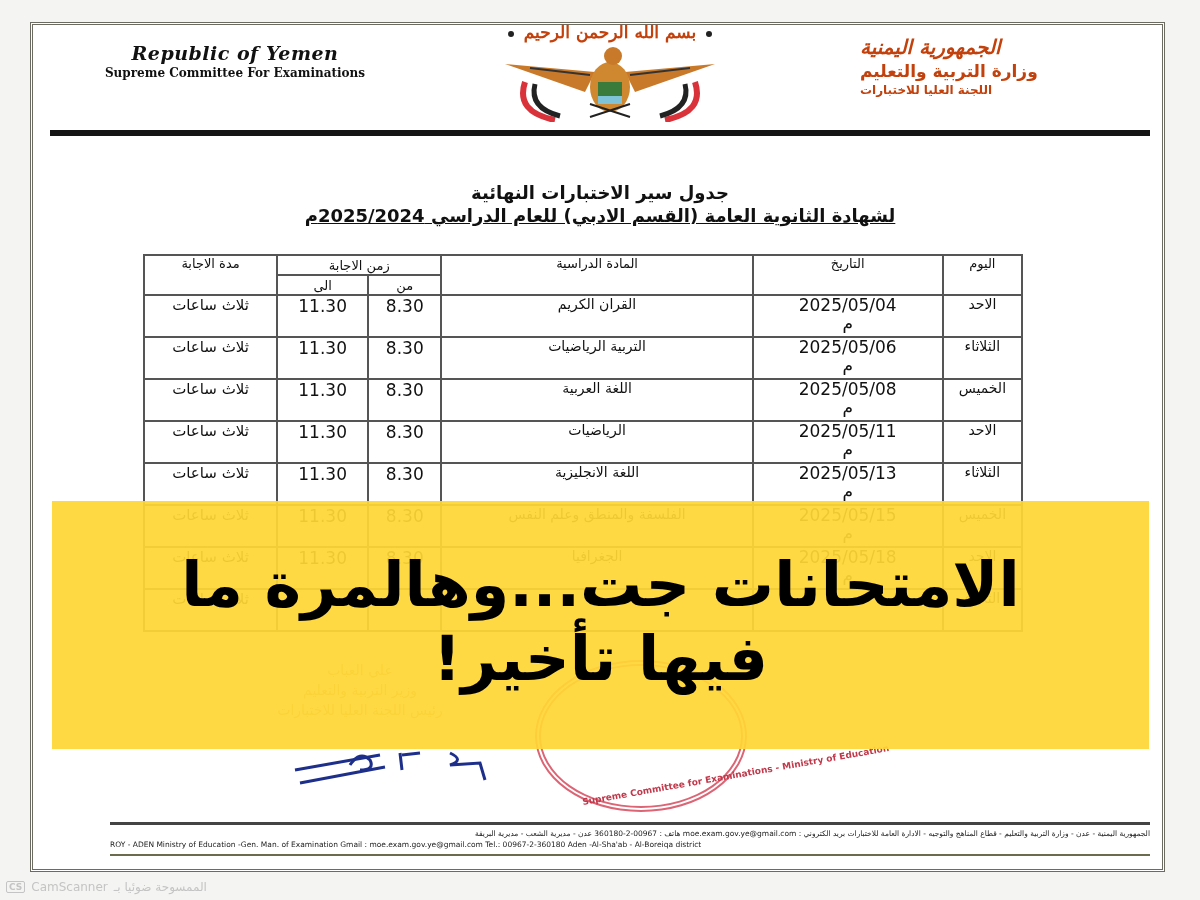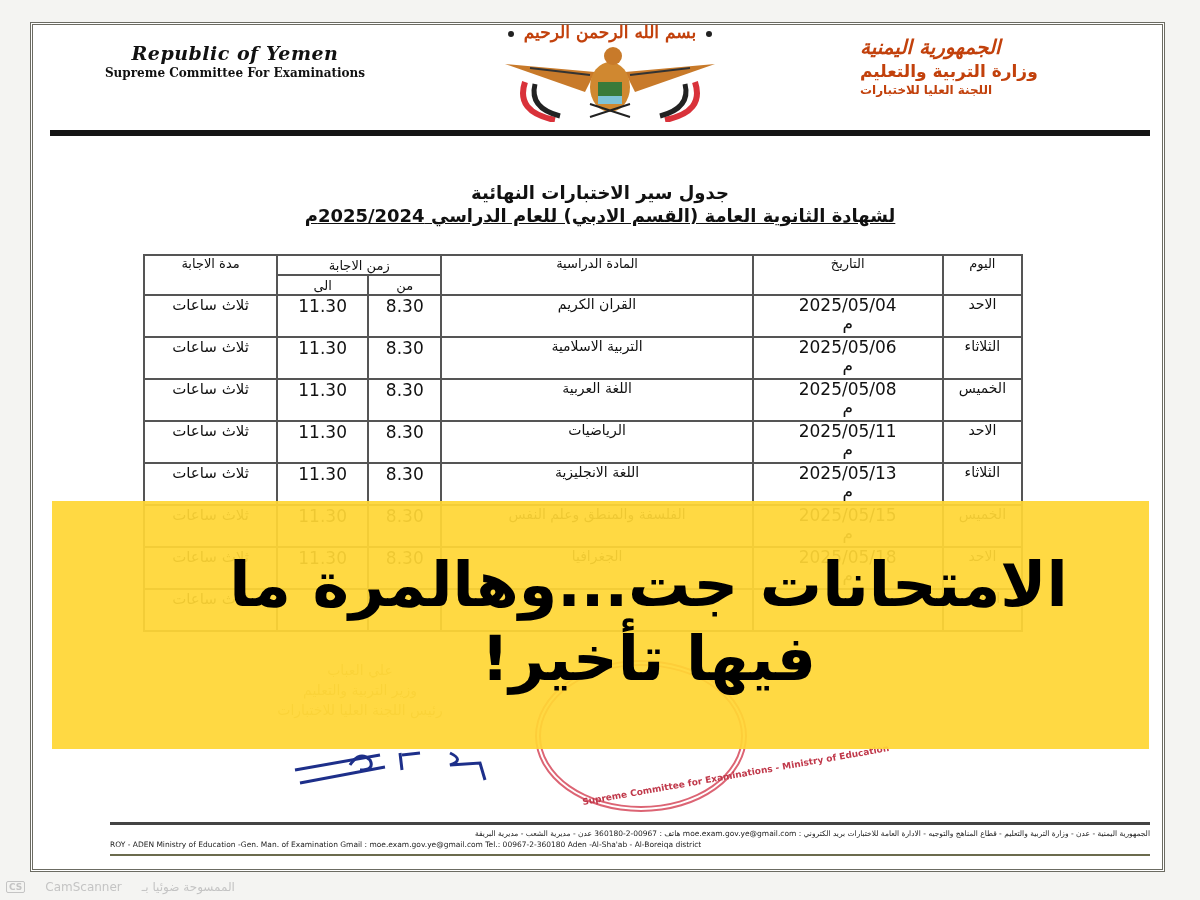--- a/index.html
+++ b/index.html
@@ -32,24 +32,24 @@
   td.dur { font-size:15px; width:133px; }
   .sig-text { position:absolute; left:270px; top:660px; width:180px; direction:rtl; text-align:center; color:#b9a66a; font-size:14px; line-height:20px; }
   .stamp { position:absolute; left:535px; top:660px; width:200px; height:140px; border:6px double #d64a5c; border-radius:50%; opacity:0.85; }
   .stamp-text { position:absolute; left:580px; top:770px; font-size:9px; color:#c0384a; font-weight:bold; transform:rotate(-10deg); }
   .signature { position:absolute; left:290px; top:745px; width:200px; height:50px; }
   .foot-rule { position:absolute; left:110px; top:822px; width:1040px; height:3px; background:#444; }
   .footer { position:absolute; left:110px; top:828px; width:1040px; height:24px; direction:rtl; font-size:7.5px; color:#222; line-height:11px; }
   .footer .r1 { text-align:right; }
   .footer .r2 { text-align:left; direction:ltr; }
   .foot-rule2 { position:absolute; left:110px; top:854px; width:1040px; height:2px; background:#6b6b4d; }
-  .camscanner { position:absolute; left:6px; top:880px; display:flex; align-items:center; gap:20px; color:#c4c4c4; font-size:12px; }
+  .camscanner { position:absolute; left:6px; top:880px; display:flex; align-items:center; gap:6px; color:#c4c4c4; font-size:12px; }
   .camscanner .cs { border:1px solid #c4c4c4; font-size:9px; padding:0 2px; border-radius:2px; font-weight:bold; }
   .banner { position:absolute; left:52px; top:501px; width:1097px; height:248px; background:rgba(255,214,53,0.93); }
-  .banner-text { position:absolute; left:52px; top:548px; width:1097px; text-align:center; direction:rtl; color:#000; font-family:"DejaVu Sans", sans-serif; font-weight:bold; font-size:62px; line-height:74px; letter-spacing:-1px;padding-left:48px; }
+  .banner-text { position:absolute; left:52px; top:548px; width:1097px; text-align:center; direction:rtl; color:#000; font-family:"DejaVu Sans", sans-serif; font-weight:bold; font-size:62px; line-height:74px; letter-spacing:-1px; }
 </style>
 </head>
 <body>
 
 <div class="page-frame"></div>
 
 <div class="hdr-en">
   <div class="l1">Republic of Yemen</div>
   <div class="l3">Supreme Committee For Examinations</div>
 </div>
@@ -112,21 +112,21 @@
       <td class="tm">8.30</td>
       <td class="tm2">11.30</td>
       <td class="dur">ثلاث ساعات</td>
     </tr>
     <tr>
       <td class="day">الثلاثاء</td>
       <td class="date">
           <div>2025/05/06</div>
           <div>م</div>
         </td>
-      <td class="subj">التربية الاسلامية</td>
+      <td class="subj">التربية الرياضيات</td>
       <td class="tm">8.30</td>
       <td class="tm2">11.30</td>
       <td class="dur">ثلاث ساعات</td>
     </tr>
     <tr>
       <td class="day">الخميس</td>
       <td class="date">
           <div>2025/05/08</div>
           <div>م</div>
         </td>

